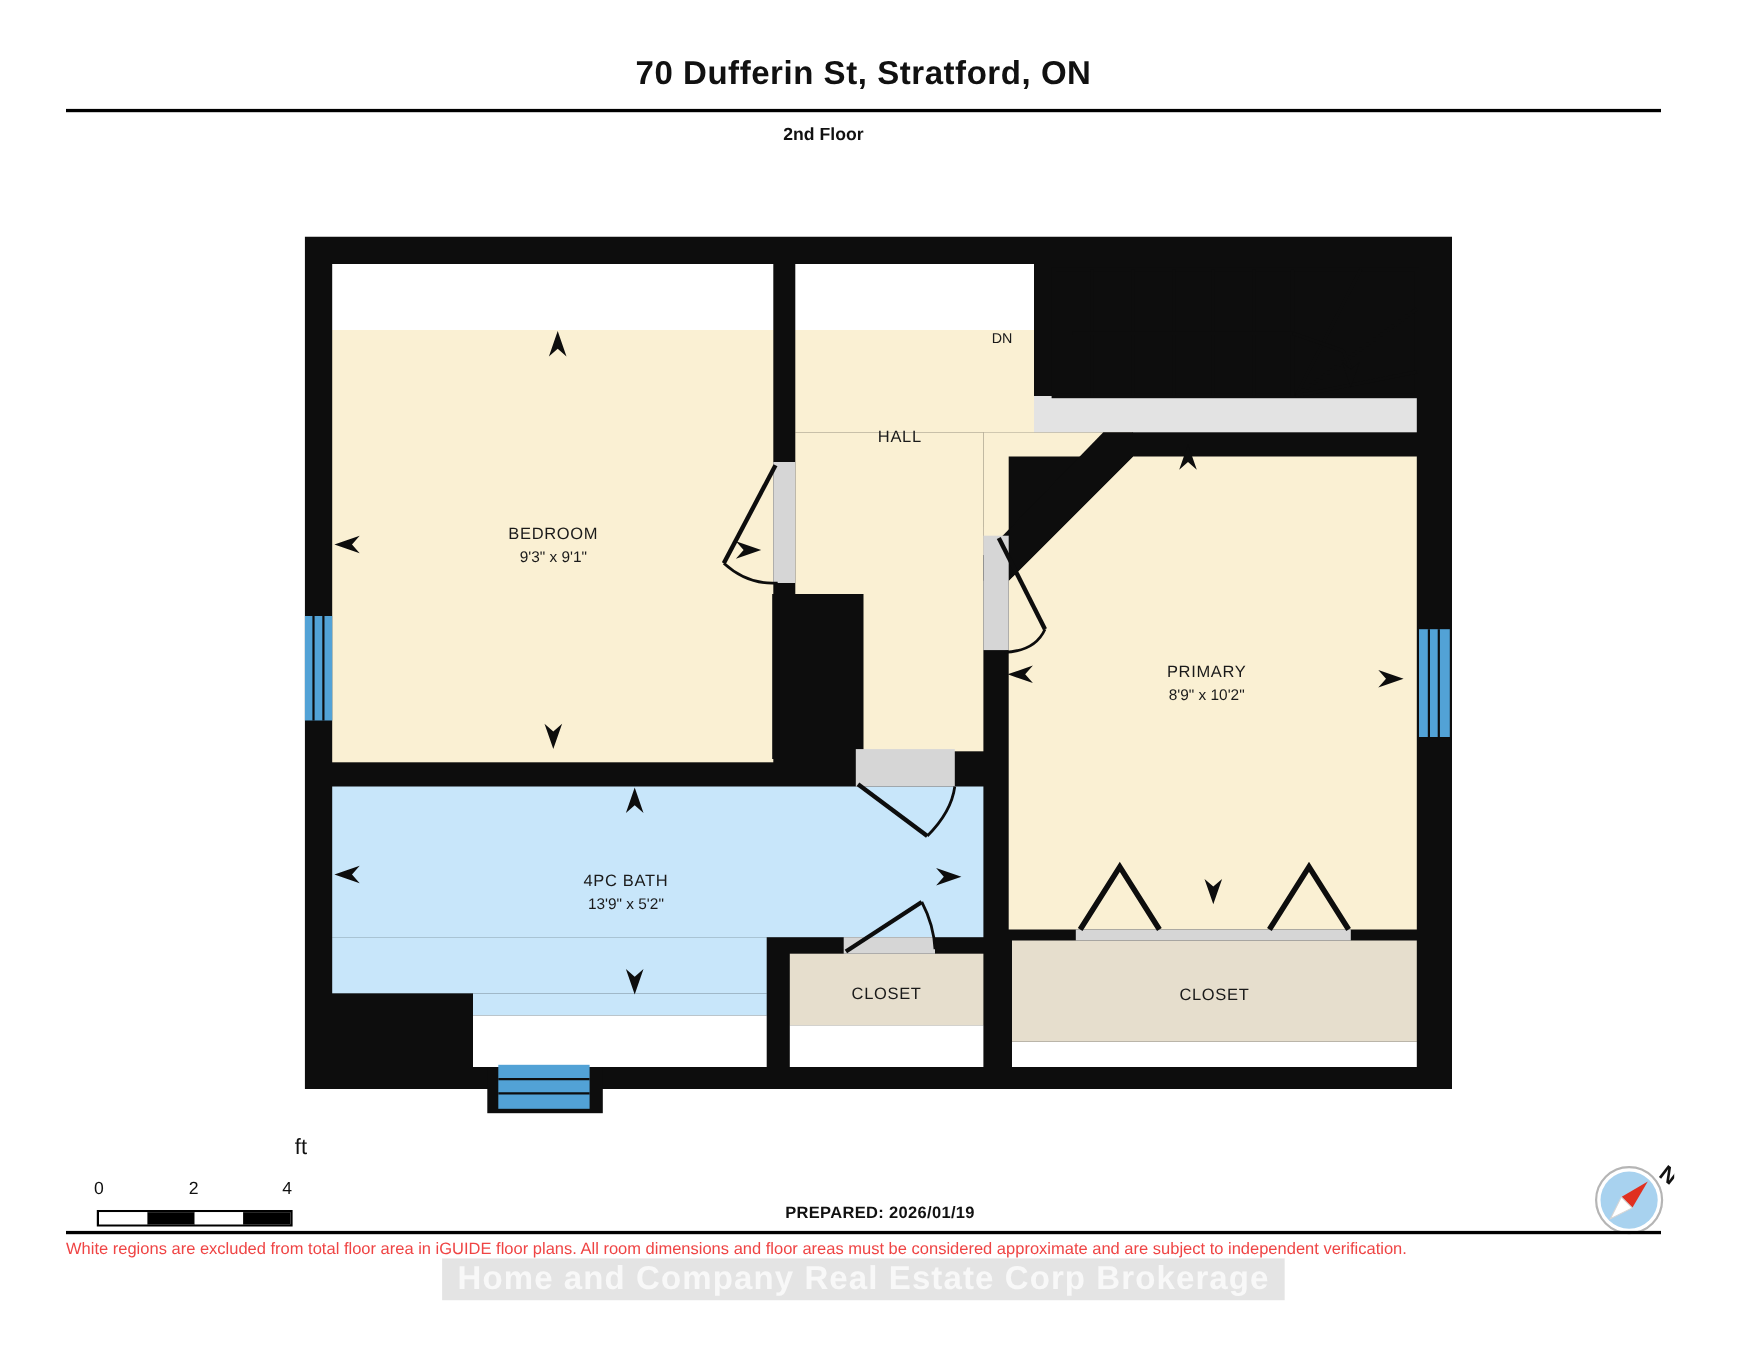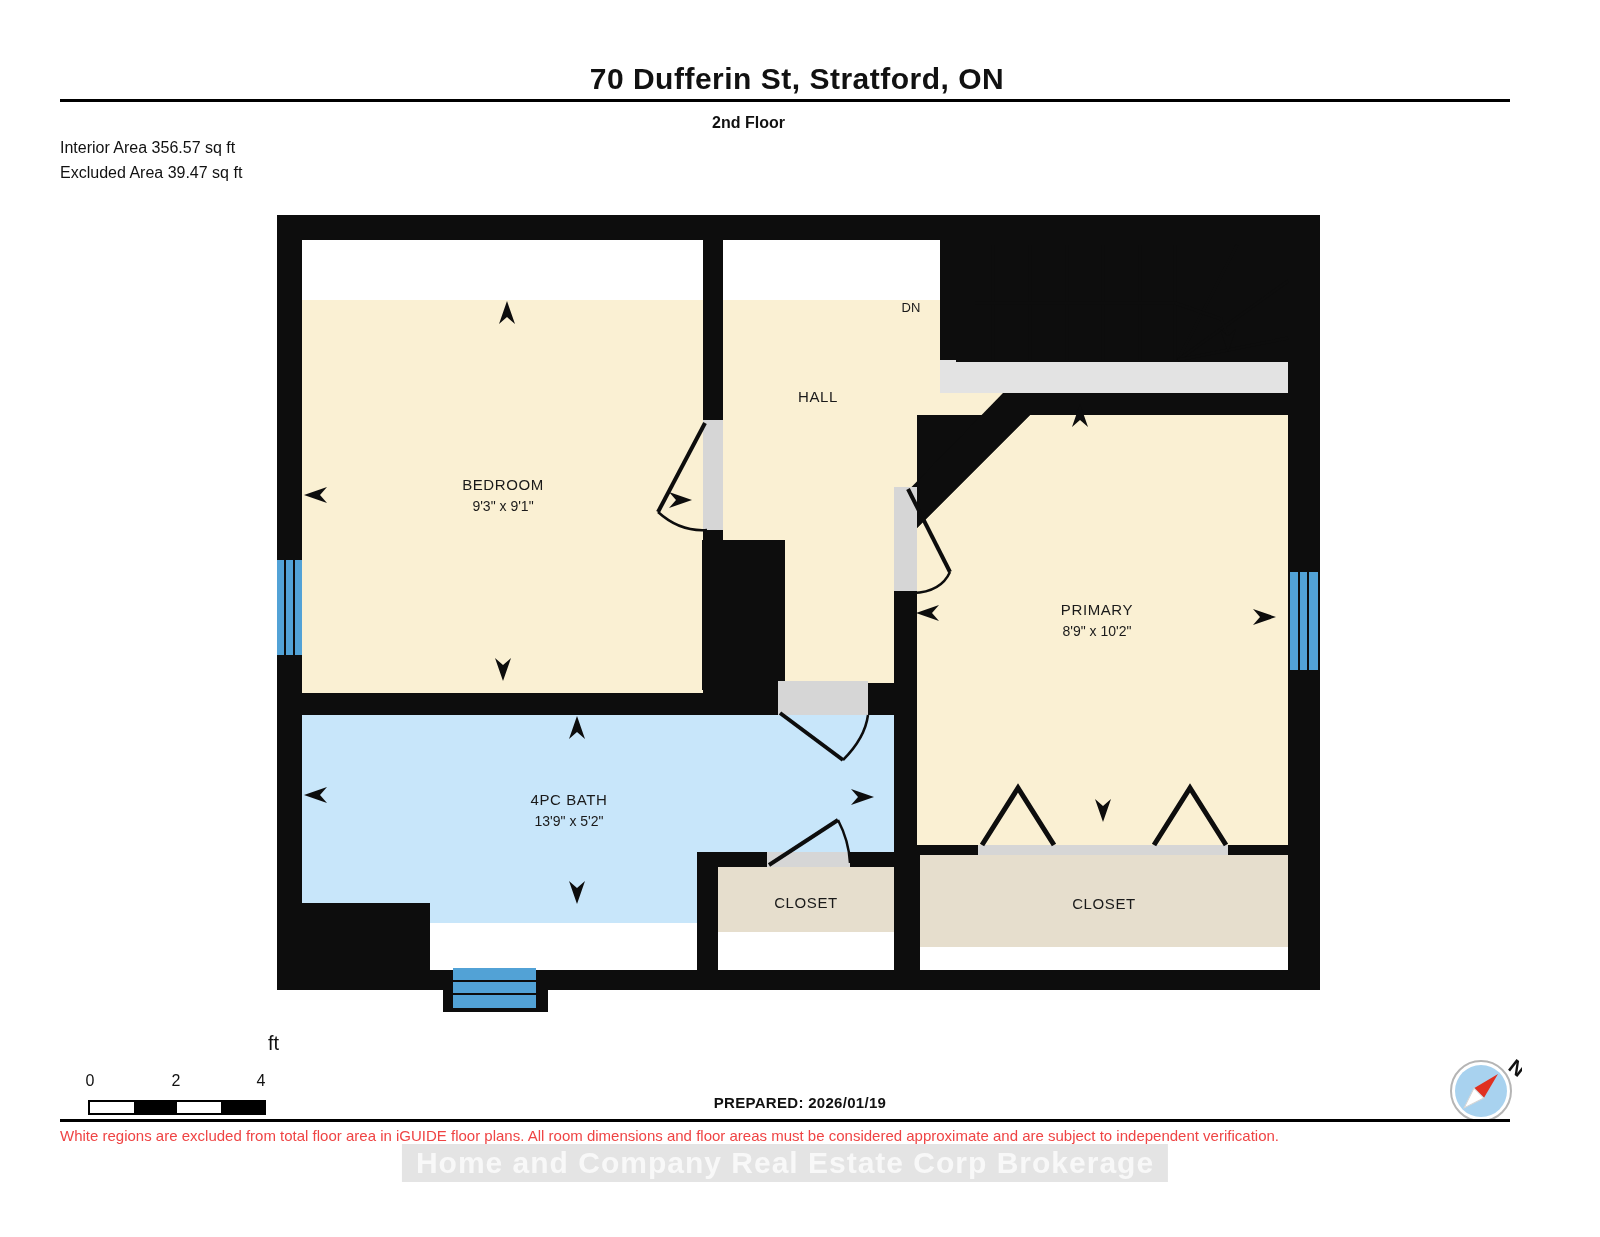--- a/index.html
+++ b/index.html
@@ -1,22 +1,22 @@
 <!DOCTYPE html>
 <html><head>
 <meta charset="utf-8">
 <style>
   html,body{margin:0;padding:0;background:#ffffff;}
   .page{position:relative;width:1600px;height:1237px;background:#ffffff;overflow:hidden;
         font-family:"Liberation Sans", sans-serif;color:#111;}
   .page-title{position:absolute;left:60px;top:50px;width:1450px;text-align:center;
-        font-size:30px;font-weight:bold;letter-spacing:.5px;margin:12px;}
+        font-size:30px;font-weight:bold;letter-spacing:.5px;margin:0;}
   .header-rule{position:absolute;left:60px;top:99px;width:1450px;height:3px;background:#000;}
   .area-info{position:absolute;left:60px;top:110px;width:1450px;display:grid;
-        grid-template-columns:725px 1fr;column-gap:17px;row-gap:0;font-size:16px;line-height:25px;}
+        grid-template-columns:725px 1fr;column-gap:17px;row-gap:0;font-size:16px;line-height:25px;gap:15px;}
   .area-info .flabel{text-align:right;font-weight:bold;}
   .plan-svg{position:absolute;left:277px;top:215px;}
   .wall{fill:#0d0d0d;}
   .white{fill:#ffffff;}
   .beige{fill:#faf0d3;}
   .blue{fill:#c8e6fa;}
   .tan{fill:#e6decd;}
   .gray{fill:#e3e3e3;}
   .door{fill:#d6d6d6;}
   .win{fill:#52a2d6;}
@@ -46,23 +46,21 @@
 <body>
 
 <div class="page">
 
   <h1 class="page-title">70 Dufferin St, Stratford, ON</h1>
   <div class="header-rule"></div>
 
   <div class="area-info">
     <div class="flabel">2nd Floor</div>
     <div></div>
-    <div>Interior Area 356.57 sq ft</div>
     <div></div>
-    <div>Excluded Area 39.47 sq ft</div>
   </div>
 
   <svg class="plan-svg" width="1043" height="800" viewBox="0 0 1043 800">
 
     <rect class="wall" x="0" y="0" width="1043" height="775"></rect>
     <rect class="wall" x="166" y="745" width="105" height="52"></rect>
 
     <rect class="white" x="25" y="25" width="401" height="60"></rect>
     <rect class="white" x="446" y="25" width="217" height="60"></rect>
     <rect class="white" x="153" y="708" width="267" height="47"></rect>

